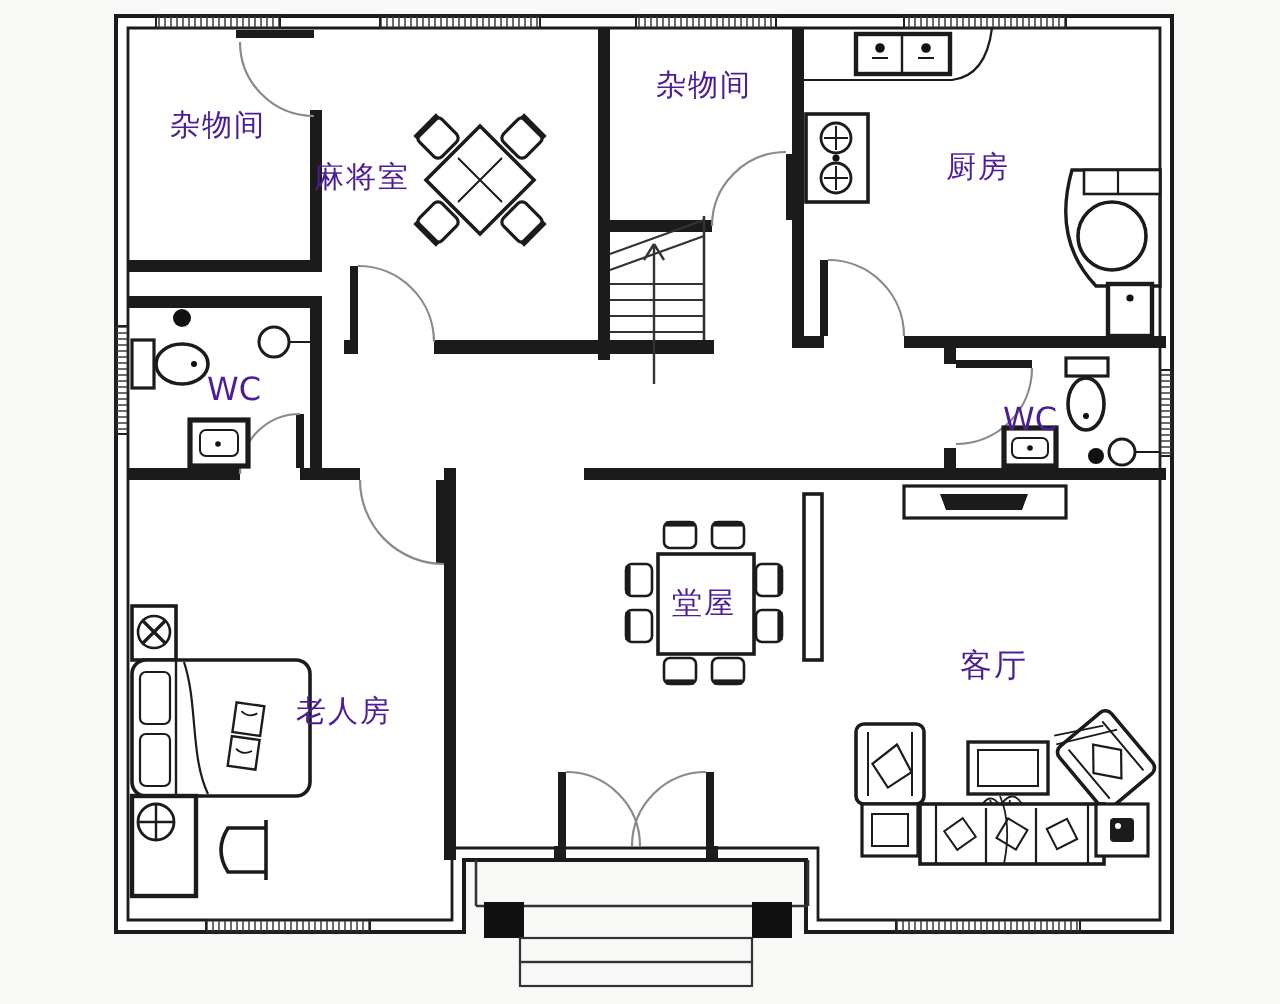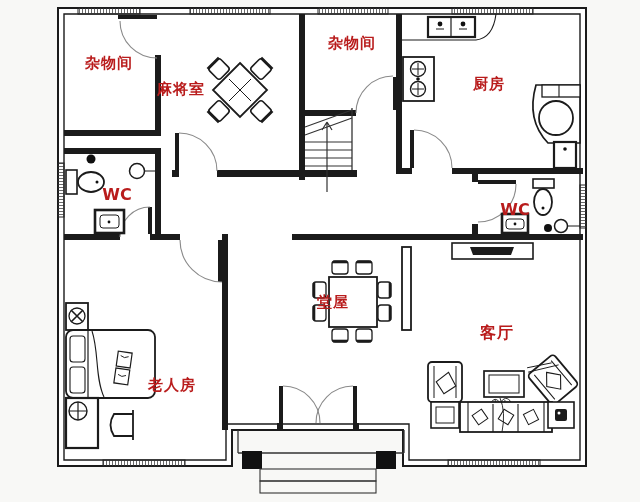--- a/index.html
+++ b/index.html
@@ -1,19 +1,19 @@
 <!DOCTYPE html>
 <html><head>
 <meta charset="utf-8">
 <style>
   html,body{margin:0;padding:0;}
   body{background:#ffffff;font-family:"DejaVu Sans","Liberation Sans",sans-serif;}
   #stage{position:relative;width:640px;height:502px;background:var(--paper,#f8f8f6);overflow:hidden;}
   #plan-svg{position:absolute;left:0;top:0;}
-  .label{position:absolute;transform:translate(-50%,-50%);font-weight:bold;color:#b91c1c;
+  .label{position:absolute;transform:translate(-50%,-50%);font-weight:normal;color:#4c1d95;
          white-space:nowrap;line-height:1;letter-spacing:1px;}
   .cn{font-size:15px;}
   .cn-lg{font-size:16px;}
   .wc{font-size:16px;letter-spacing:0;}
 </style>
 </head>
 <body>
 
 <div id="stage" style="--paper: #f8f8f6;">
 
@@ -283,16 +283,16 @@
     <rect x="260" y="481" width="116" height="12" stroke-width="1.1"></rect>
   </g>
 </svg>
 
   <div class="label cn" style="left:109px; top:63px;">杂物间</div>
   <div class="label cn" style="left:181px; top:89px;">麻将室</div>
   <div class="label cn" style="left:352px; top:43px;">杂物间</div>
   <div class="label cn" style="left:489px; top:84px;">厨房</div>
   <div class="label wc" style="left:117px; top:195px;">WC</div>
   <div class="label wc" style="left:515px; top:210px;">WC</div>
-  <div class="label cn" style="left:333px; top:302px;">堂屋</div>
+  <div class="label cn" style="left:352px; top:302px;">堂屋</div>
   <div class="label cn-lg" style="left:497px; top:333px;">客厅</div>
-  <div class="label cn" style="left:172px; top:385px;">老人房</div>
+  <div class="label cn" style="left:172px; top:356px;">老人房</div>
 </div>
 
 </body></html>

